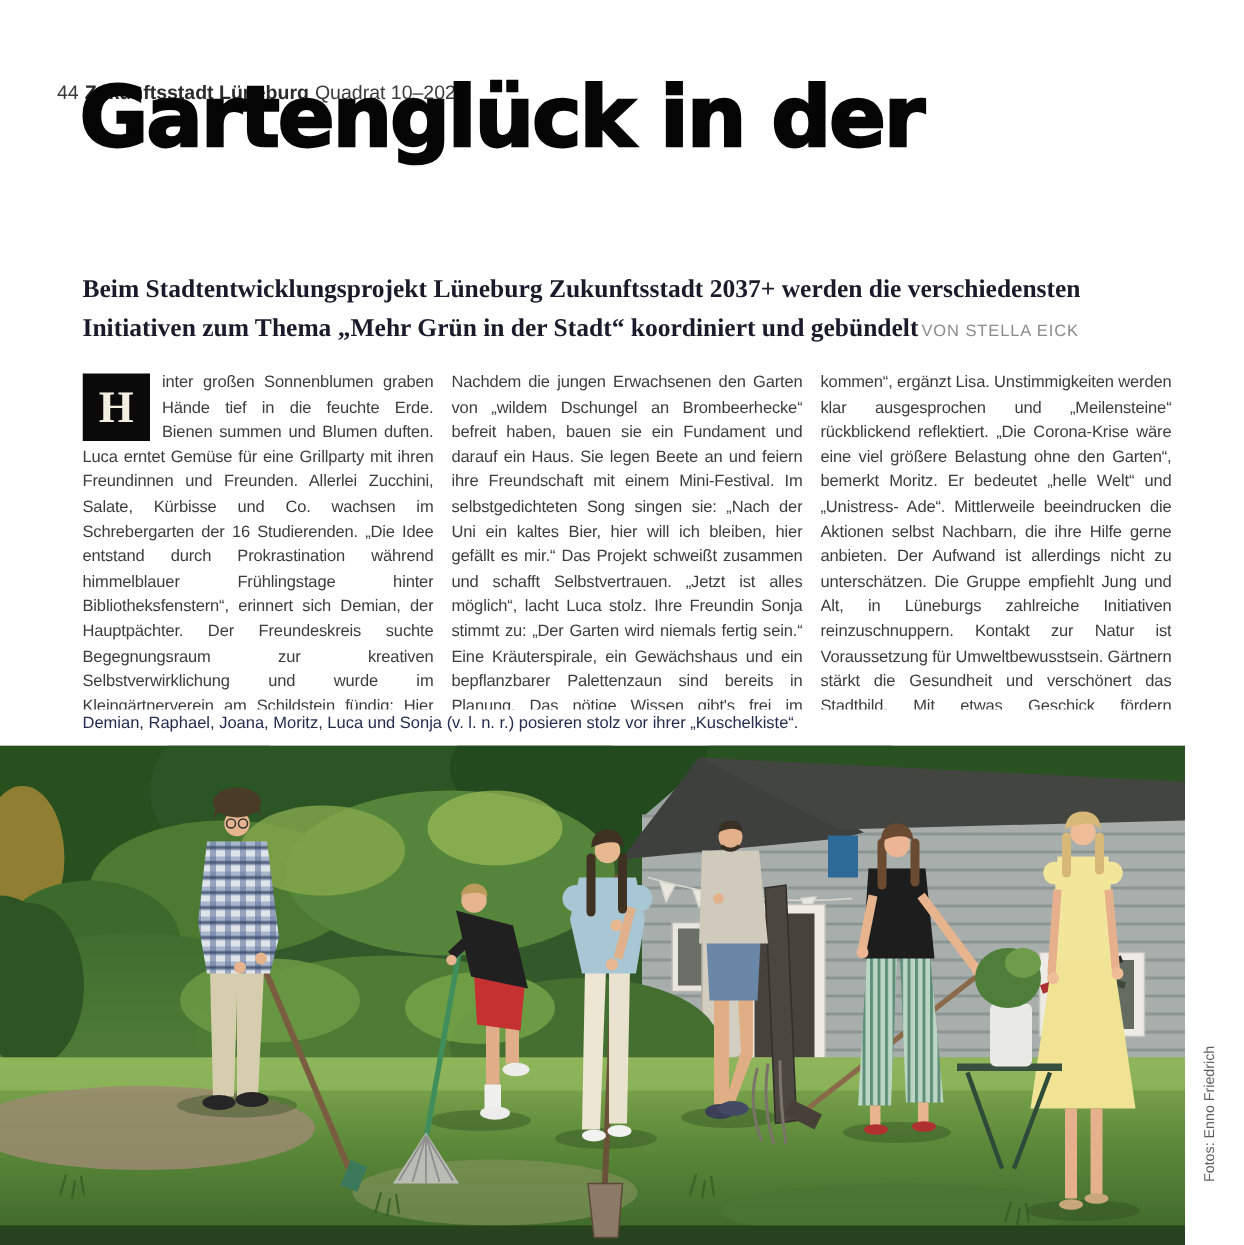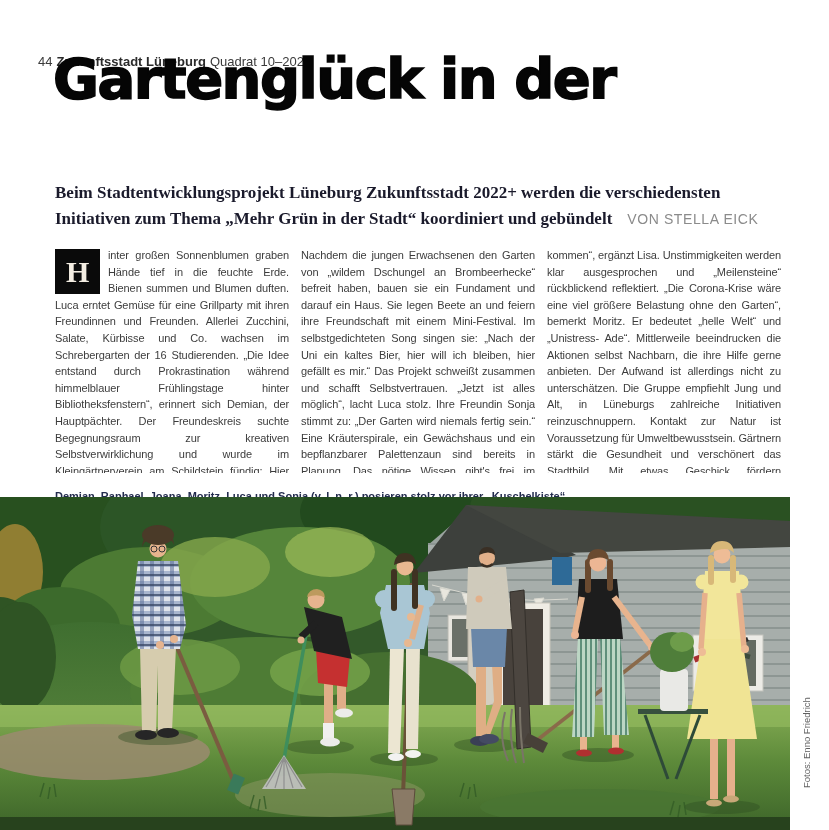--- a/index.html
+++ b/index.html
@@ -15,35 +15,35 @@
   .headline{position:absolute;left:53px;top:50px;width:760px;
             font-family:"DejaVu Sans",sans-serif;font-weight:700;
             font-size:56px;line-height:57px;color:#050505;
             letter-spacing:-1.5px;-webkit-text-stroke:1.6px #050505;}
 
   
   .standfirst{position:absolute;left:55px;top:180px;width:720px;
               font-family:"Liberation Serif",serif;font-weight:bold;
               font-size:17px;line-height:1.55;color:#1a1a2b;}
   .byline{font-family:"Liberation Sans",sans-serif;font-weight:normal;
-          font-size:14px;color:#8b8b8b;letter-spacing:.6px;margin-left:15px;}
+          font-size:11px;color:#8b8b8b;letter-spacing:.6px;margin-left:2px;}
 
   
   .columns{position:absolute;left:55px;top:247px;width:726px;height:226px;
            display:flex;gap:12px;}
   .col{flex:1;font-size:11px;line-height:16.6px;letter-spacing:-.1px;
        color:#3c3c3c;text-align:justify;overflow:hidden;}
   .dropcap{float:left;width:45px;height:45px;background:#0a0a0a;margin:2px 8px 2px 0;
            display:flex;align-items:center;justify-content:center;}
   .dropcap span{font-family:"Liberation Serif",serif;font-weight:bold;
                 font-size:30px;color:#f3ede2;line-height:1;}
 
   
-  .caption{position:absolute;left:55px;top:490px;width:726px;
-           font-size:11px;font-weight:bold;color:#232c4e;}
+  .caption{position:absolute;left:55px;top:476px;width:726px;
+           font-size:11px;font-weight:normal;color:#232c4e;}
 
   
   .photo{position:absolute;left:0;top:497px;width:790px;height:333px;overflow:hidden;}
 
   
   .credit{position:absolute;left:801px;top:788px;width:150px;
           transform:rotate(-90deg);transform-origin:0 0;
           font-size:9.5px;color:#5f5f5f;}
 </style>
 </head>
@@ -55,21 +55,21 @@
     <span>44</span>
     <span class="mag">Zukunftsstadt Lüneburg</span>
     <span>Quadrat 10–2027</span>
   </div>
 
   <h1 class="headline" style="margin:0">
     <span style="display:block">Gartenglück in der</span>
   </h1>
 
   <p class="standfirst" style="margin:0">
-    <span>Beim Stadtentwicklungsprojekt Lüneburg Zukunftsstadt 2022+ werden die verschiedensten Initiativen zum Thema „Mehr Grün in der Stadt“ koordiniert und gebündelt</span><span class="byline">VON STELLA EICK</span>
+    <span>Beim Stadtentwicklungsprojekt Lüneburg Zukunftsstadt 2037+ werden die verschiedensten Initiativen zum Thema „Mehr Grün in der Stadt“ koordiniert und gebündelt</span><span class="byline">VON STELLA EICK</span>
   </p>
 
   <div class="columns">
     <div class="col">
       <div class="dropcap">
         <span>H</span>
       </div><span>inter großen Sonnenblumen graben Hände tief in die feuchte Erde. Bienen summen und Blumen duften. Luca erntet Gemüse für eine Grillparty mit ihren Freundinnen und Freunden. Allerlei Zucchini, Salate, Kürbisse und Co. wachsen im Schrebergarten der 16 Studierenden. „Die Idee entstand durch Prokrastination während himmelblauer Frühlingstage hinter Bibliotheksfenstern“, erinnert sich Demian, der Hauptpächter. Der Freundeskreis suchte Begegnungsraum zur kreativen Selbstverwirklichung und wurde im Kleingärtnerverein am Schildstein fündig: Hier liegt ein 400 Quadratmeter großes Grundstück - unangetastet seit 15 Jahren.</span>
     </div>
     <div class="col">
       <span>Nachdem die jungen Erwachsenen den Garten von „wildem Dschungel an Brombeerhecke“ befreit haben, bauen sie ein Fundament und darauf ein Haus. Sie legen Beete an und feiern ihre Freundschaft mit einem Mini-Festival. Im selbstgedichteten Song singen sie: „Nach der Uni ein kaltes Bier, hier will ich bleiben, hier gefällt es mir.“ Das Projekt schweißt zusammen und schafft Selbstvertrauen. „Jetzt ist alles möglich“, lacht Luca stolz. Ihre Freundin Sonja stimmt zu: „Der Garten wird niemals fertig sein.“ Eine Kräuterspirale, ein Gewächshaus und ein bepflanzbarer Palettenzaun sind bereits in Planung. Das nötige Wissen gibt's frei im Internet und Diskussionen nur, „um alle Ideen unter einen Hut zu be-</span>

